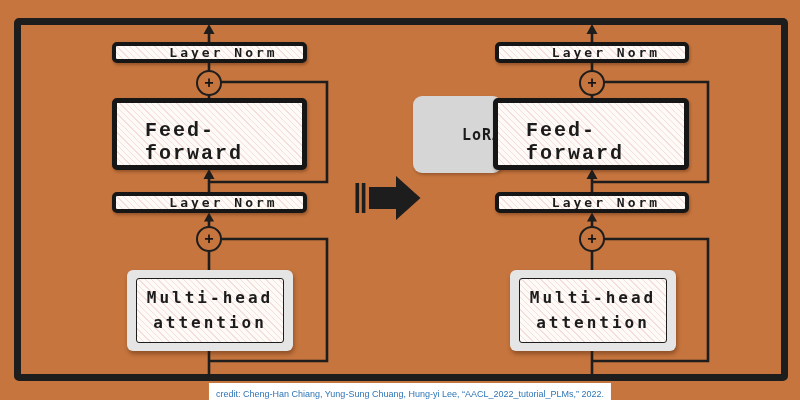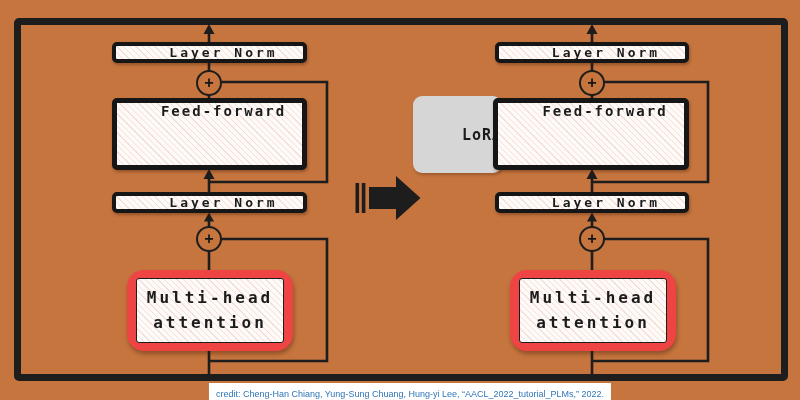--- a/index.html
+++ b/index.html
@@ -12,29 +12,29 @@
   .frame{
     position:absolute;left:14px;top:18px;width:774px;height:363px;
     box-sizing:border-box;border:7px solid #1d1d1d;border-radius:5px;
   }
   .lnbox,.ffbox{
     position:absolute;box-sizing:border-box;
     border:4px solid #161616;border-radius:5px;
     background:
       repeating-linear-gradient(45deg, rgba(222,152,142,0.28) 0 1px, rgba(0,0,0,0) 1px 4.5px),
       #fdfaf8;
-    display:flex;align-items:flex-start;justify-content:center;
+    display:flex;align-items:flex-end;justify-content:center;
     color:#1b1b1b;font-weight:bold;
     box-shadow:1px 2px 3px rgba(60,25,5,0.35);
     padding-left:28px;
   }
   .lnbox{font-size:13px;letter-spacing:3px;line-height:1;}
-  .ffbox{border-width:5px;font-size:14px;letter-spacing:2px;}
+  .ffbox{border-width:5px;font-size:20px;letter-spacing:2px;font-family:Liberation Mono, monospace;}
   .attn{
-    position:absolute;box-sizing:border-box;background:#ef4444;border-radius:17px;
+    position:absolute;box-sizing:border-box;background:#e5e5e5;border-radius:6px;
     box-shadow:1px 3px 4px rgba(60,25,5,0.4);
   }
   .attn-inner{
     position:absolute;left:9px;top:8px;right:9px;bottom:8px;
     box-sizing:border-box;border:1.5px solid #1d1d1d;border-radius:3px;
     background:
       repeating-linear-gradient(45deg, rgba(222,152,142,0.28) 0 1px, rgba(0,0,0,0) 1px 4.5px),
       #fdfaf8;
     display:flex;flex-direction:column;align-items:center;justify-content:center;
     gap:9px;color:#1b1b1b;font-weight:bold;font-size:16px;letter-spacing:3px;line-height:1;

